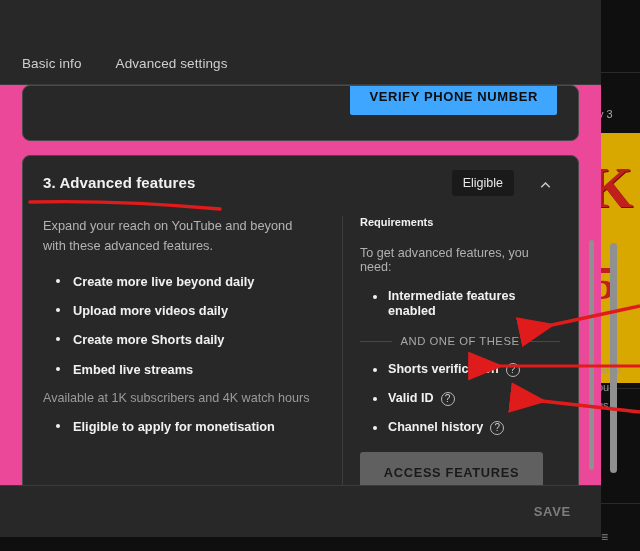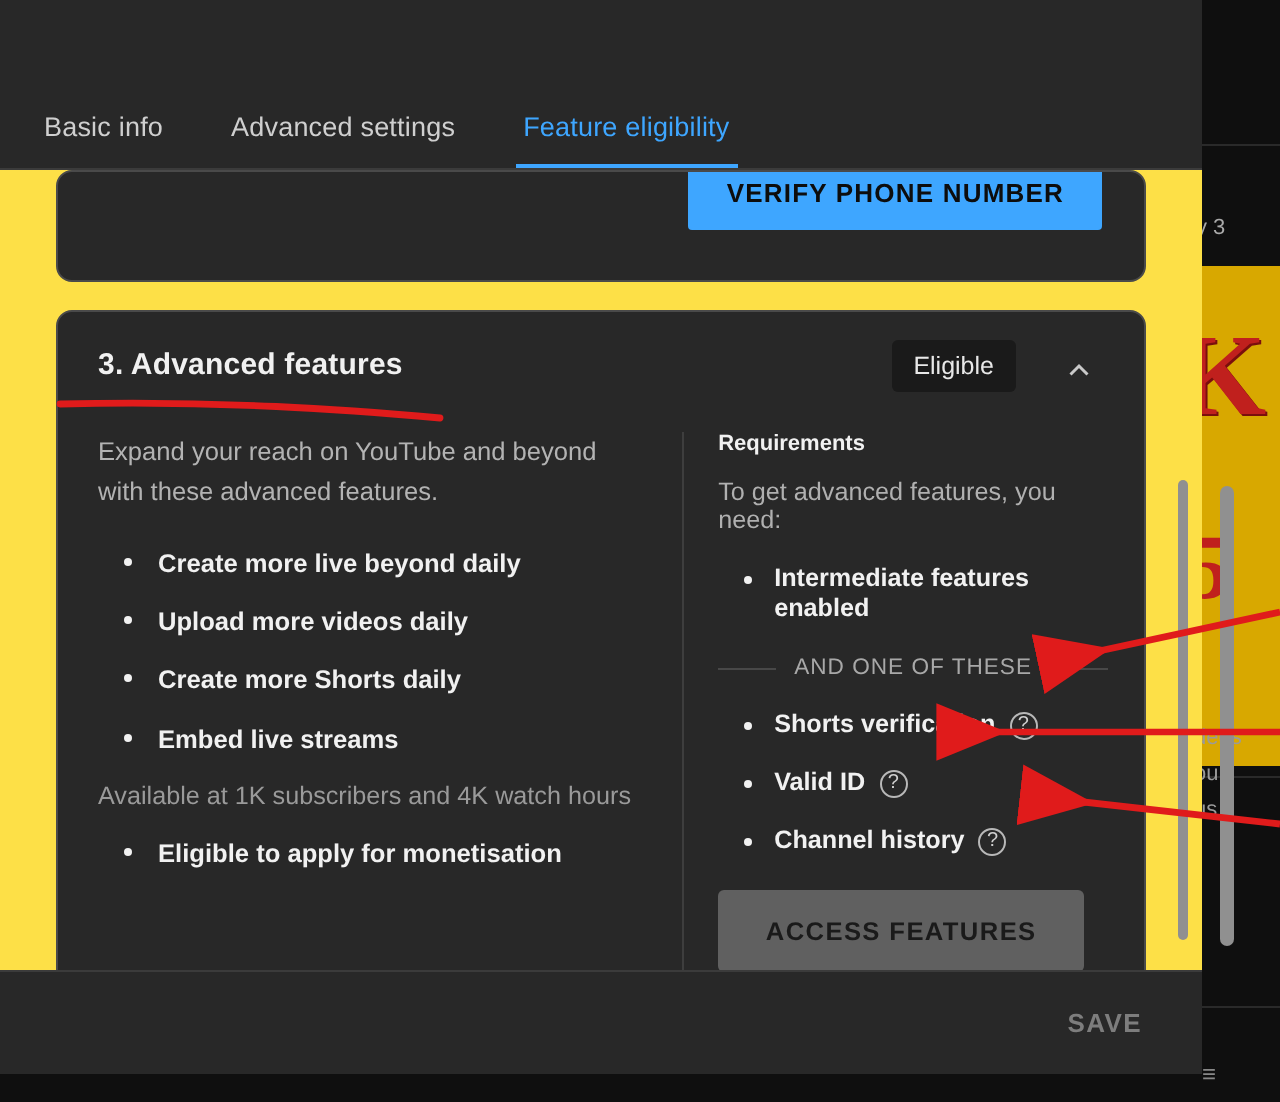--- a/index.html
+++ b/index.html
@@ -126,22 +126,22 @@
     left: -4px; right: -4px; bottom: 0;
     height: 2px;
     background: #3ea6ff;
   }
 
   
   #dialog-body {
     flex: 1 1 auto;
     position: relative;
     overflow: hidden;
-    padding: 0 28px;
-    background: #fde047;
+    padding: 0 22px;
+    background: #ec4899;
   }
 
   
   #dialog-scrollbar-track {
     position: absolute;
     right: 3px; top: 0; bottom: 0;
     width: 8px;
   }
   #dialog-scrollbar-thumb {
     position: absolute;
@@ -266,21 +266,21 @@
   ul.feat.tight li { margin-bottom: 0; }
 
   #req-title {
     font-size: 11px;
     font-weight: bold;
     color: #f1f1f1;
   }
   #req-sub {
     font-size: 12.6px;
     color: #b0b0b0;
-    margin-top: 11px;
+    margin-top: 18px;
   }
   ul.req {
     list-style: none;
     margin: 15px 0 0 0;
   }
   ul.req li {
     position: relative;
     font-size: 12.6px;
     font-weight: bold;
     color: #f1f1f1;
@@ -411,23 +411,20 @@
 
   <div id="dialog-header-gap"></div>
 
   <div id="tabbar">
     <div class="tab">
       <span>Basic info</span>
     </div>
     <div class="tab">
       <span>Advanced settings</span>
     </div>
-    <div class="tab active">
-      <span>Feature eligibility</span>
-    </div>
   </div>
 
   <div id="dialog-body">
 
     <div class="card" id="card-step2">
       <button id="verify-phone-button">VERIFY PHONE NUMBER</button>
     </div>
 
     <div class="card" id="card-step3">
 

